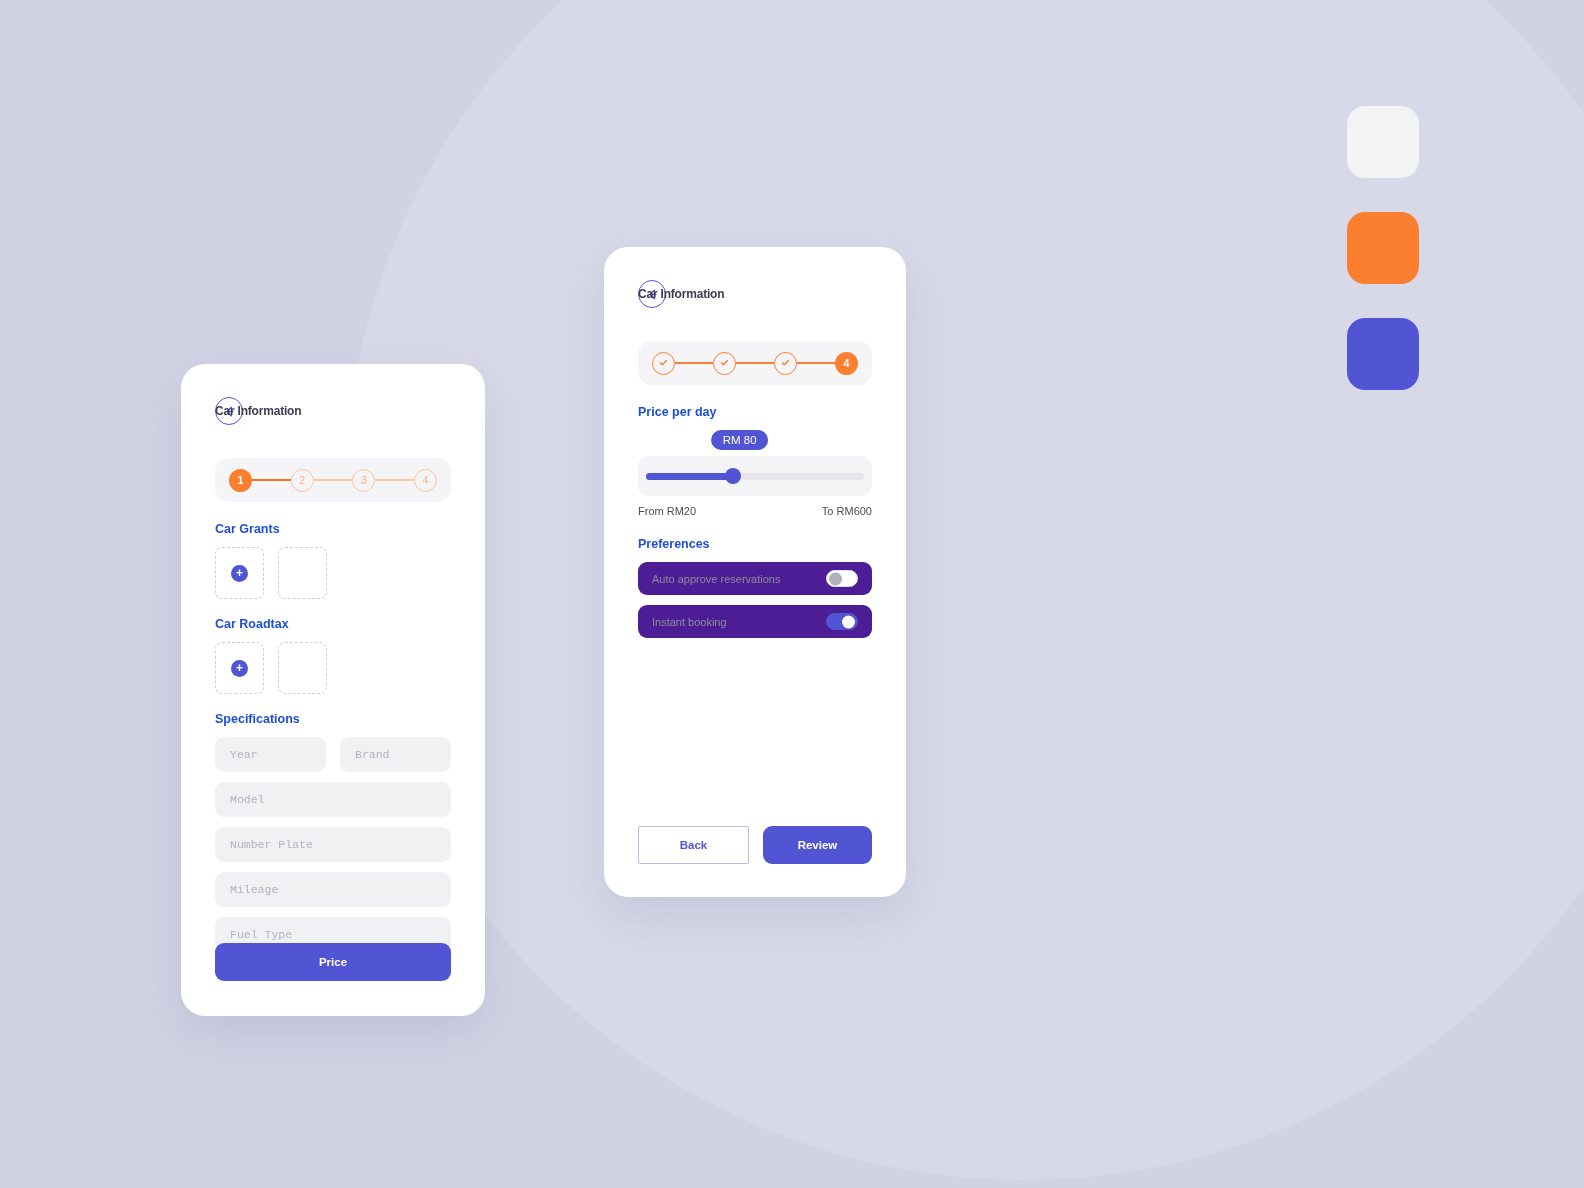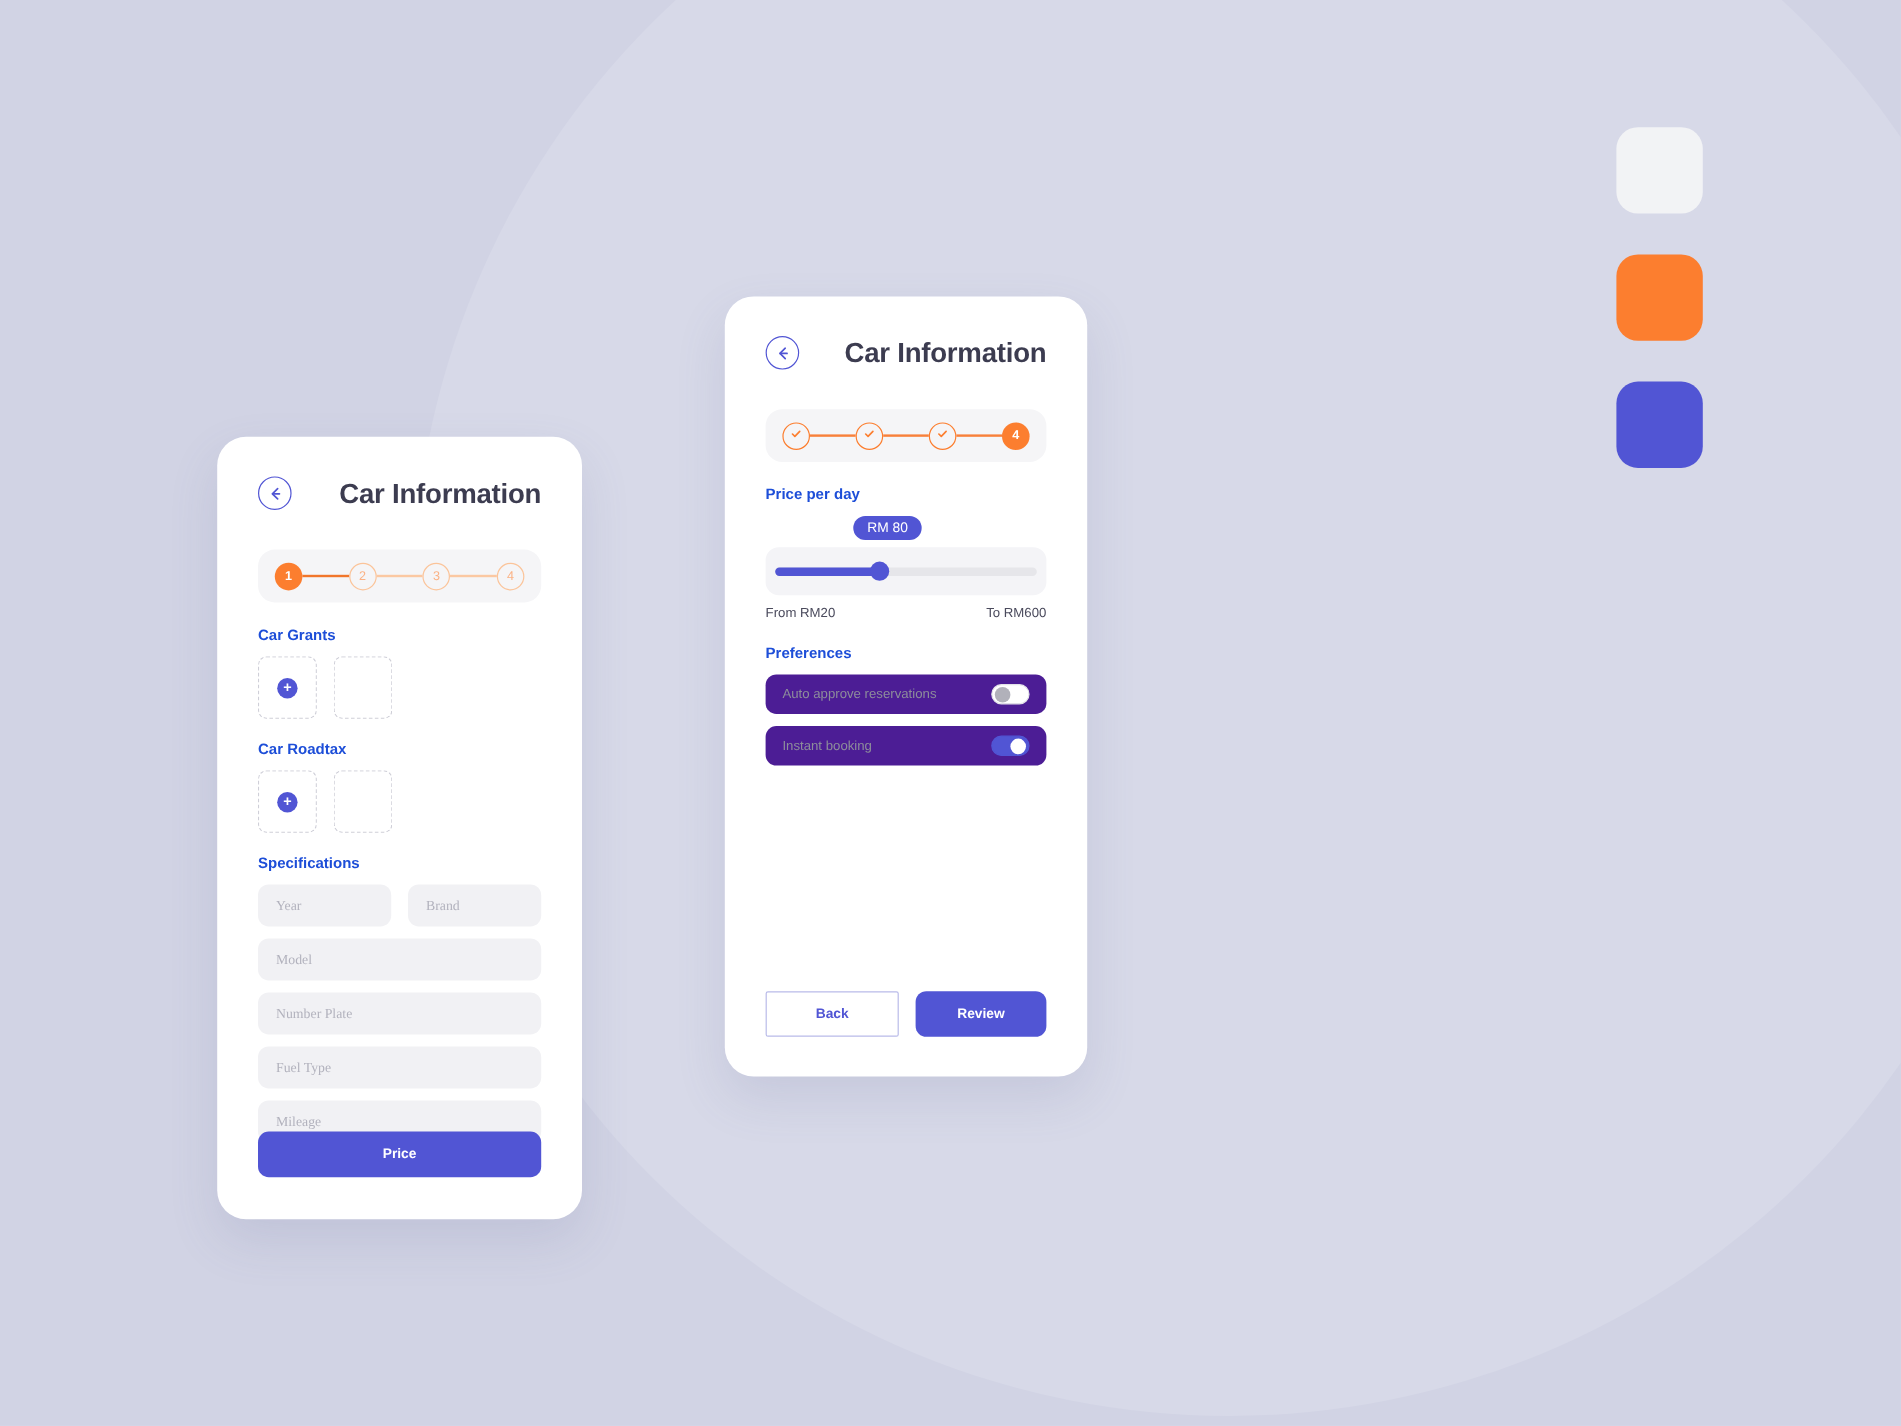--- a/index.html
+++ b/index.html
@@ -81,22 +81,22 @@
     align-items: center;
     justify-content: center;
     flex: none;
     background: transparent;
     cursor: pointer;
   }
   .back-btn svg { display: block; }
   .screen-title {
     position: absolute;
     left: 0; right: 0;
-    text-align: right;
-    font-size: 23px;
+    text-align: left;
+    font-size: 12px;
     font-weight: bold;
     color: #3c3c50;
     letter-spacing: -0.2px;
     pointer-events: none;
   }
 
   
   .stepper {
     background: #f5f5f7;
     border-radius: 14px;
@@ -188,21 +188,21 @@
     background: #f1f1f4;
     border-radius: 9px;
     height: 35px;
     display: flex;
     align-items: center;
     padding: 0 15px;
     font-size: 11.5px;
     color: #b2b2bd;
     width: 100%;
     border: none;
-    font-family: Liberation Serif, serif;
+    font-family: Liberation Mono, monospace;
     cursor: text;
   }
   .field::placeholder { color: #b2b2bd; }
   .field.half { width: 50%; }
 
   
   .btn-primary {
     background: #5155d4;
     color: #fff;
     border: none;
@@ -403,24 +403,24 @@
     <input class="field half" type="text" placeholder="Year" style="">
     <input class="field half" type="text" placeholder="Brand" style="">
   </div>
   <div class="field-row">
     <input class="field" type="text" placeholder="Model" style="">
   </div>
   <div class="field-row">
     <input class="field" type="text" placeholder="Number Plate" style="">
   </div>
   <div class="field-row">
+    <input class="field" type="text" placeholder="Mileage" style="">
+  </div>
+  <div class="field-row">
     <input class="field" type="text" placeholder="Fuel Type" style="">
-  </div>
-  <div class="field-row">
-    <input class="field" type="text" placeholder="Mileage" style="">
   </div>
 
   <div id="next-button-wrap">
     <button class="btn-primary">Price</button>
   </div>
 </div>
 
 <div class="phone" id="phone-two">
 
   <div class="screen-header">

